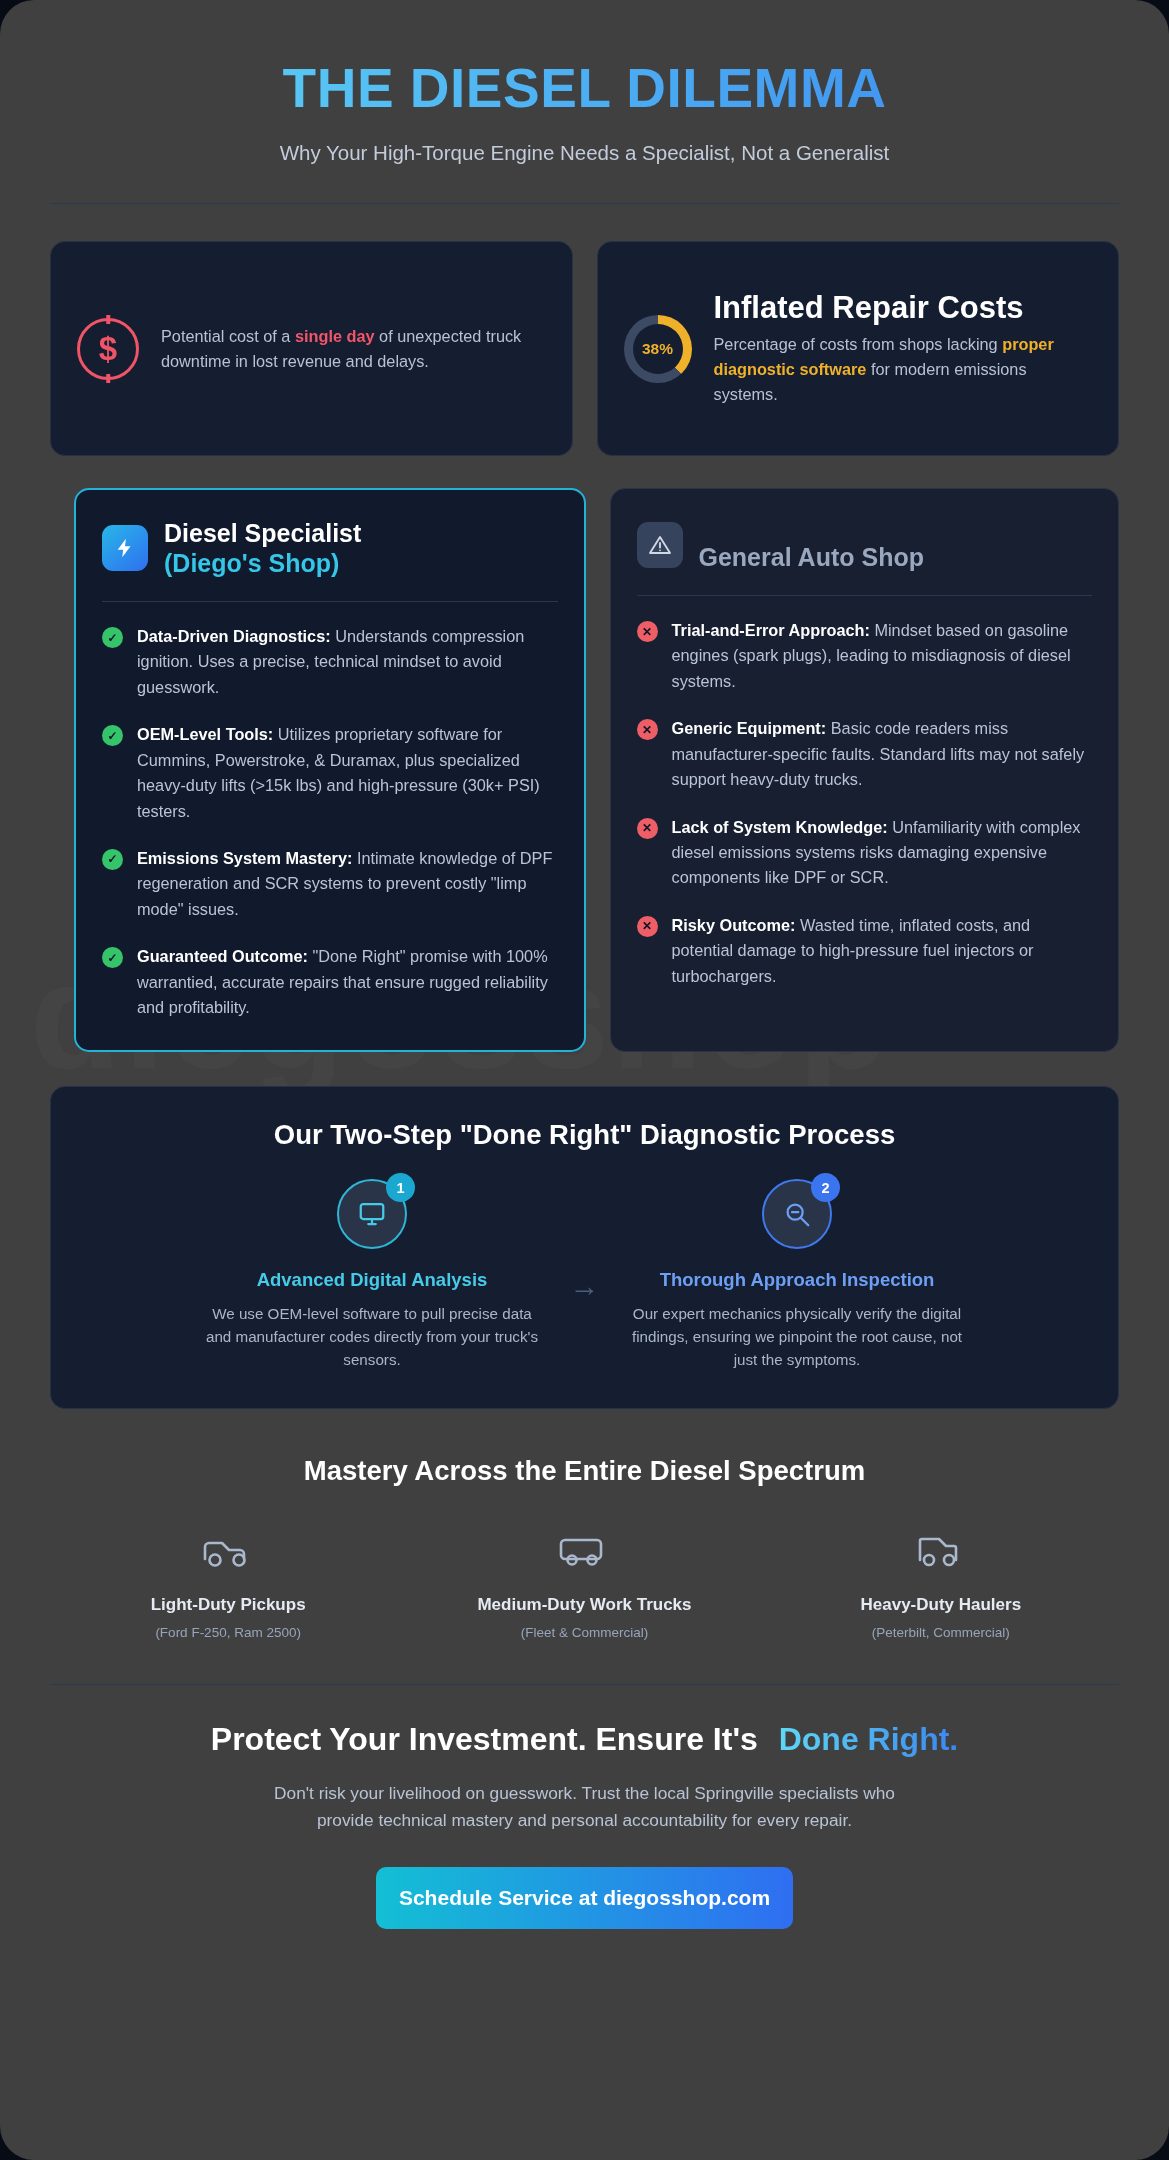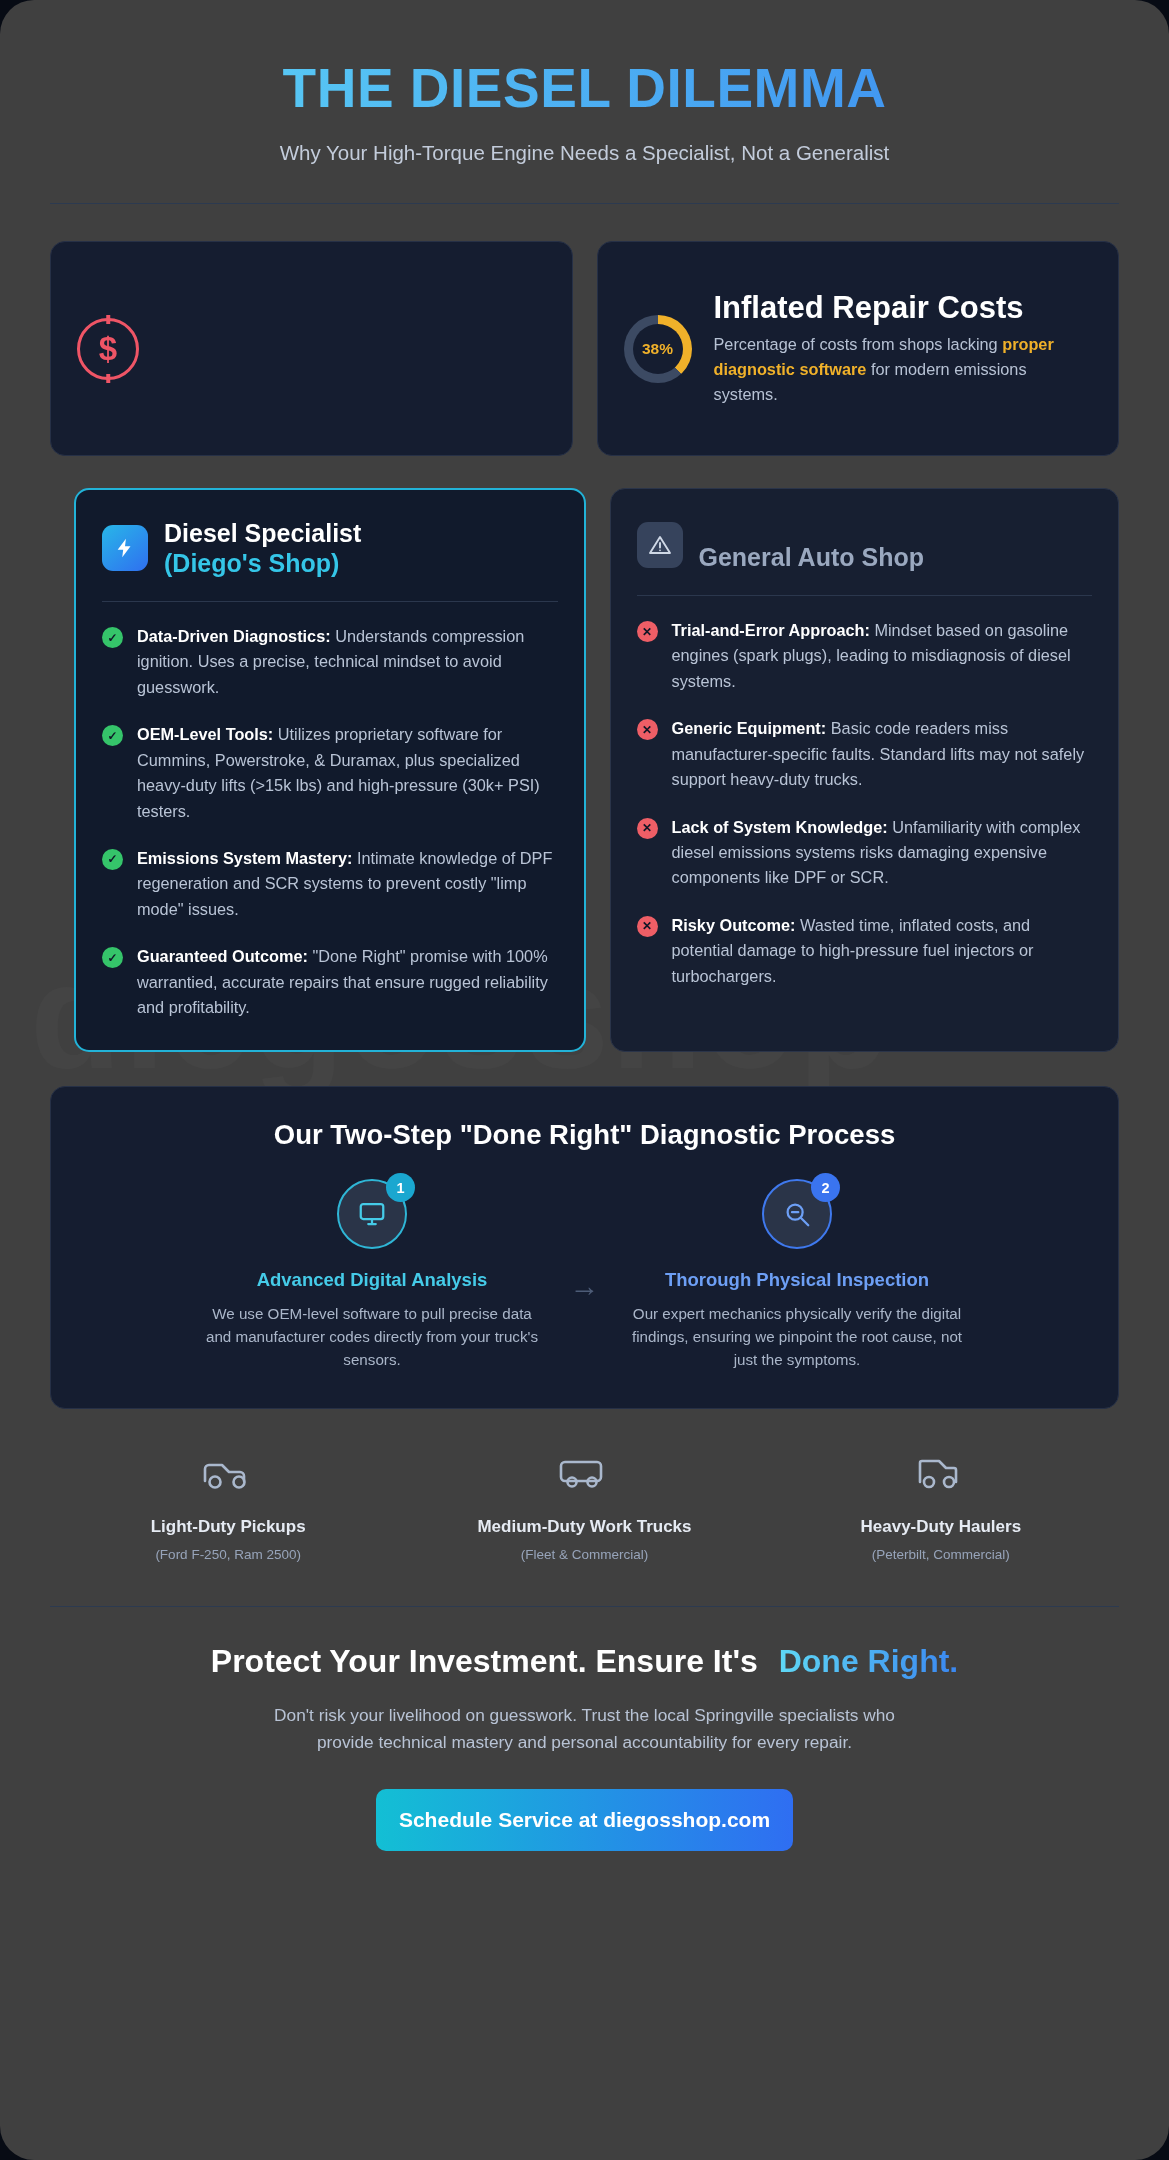--- a/index.html
+++ b/index.html
@@ -350,20 +350,21 @@
       <h1 class="title">THE DIESEL DILEMMA</h1>
       <p class="subtitle">Why Your High-Torque Engine Needs a Specialist, Not a Generalist</p>
     </div>
     <div class="hr"></div>
 
     <div class="stats">
 
       <div class="stat-card">
         <div class="dollar-icon">$</div>
         <div class="stat-body">
+          <div class="stat-desc"><span>Potential cost of a </span><span class="hl-red">single day</span><span> of unexpected truck downtime in lost revenue and delays.</span></div>
         </div>
       </div>
 
       <div class="stat-card">
         <div class="donut">
           <span class="donut-label">38%</span>
         </div>
         <div class="stat-body">
           <div class="stat-value">Inflated Repair Costs</div>
           <div class="stat-desc"><span>Percentage of costs from shops lacking </span><span class="hl-amber">proper diagnostic software</span><span> for modern emissions systems.</span></div>
@@ -460,28 +461,29 @@
         <div class="step-arrow">→</div>
 
         <div class="step">
           <div class="step-ring ring-2">
             <svg width="30" height="30" viewBox="0 0 24 24" fill="none" stroke="#6d9ff5" stroke-width="1.8" stroke-linecap="round">
                 <circle cx="10.5" cy="10.5" r="6"></circle>
                 <path d="M15.2 15.2 21 21M8 10.5h5"></path>
               </svg>
             <span class="step-num num-2">2</span>
           </div>
-          <div class="step-name name-2">Thorough Physical Inspection</div>
+          <div class="step-name name-2">Thorough Approach Inspection</div>
           <div class="step-desc">Our expert mechanics physically verify the digital findings, ensuring we pinpoint the root cause, not just the symptoms.</div>
         </div>
 
       </div>
     </div>
 
     <div>
+      <div class="spectrum-title">Mastery Across the Entire Diesel Spectrum</div>
       <div class="trucks">
 
         <div class="truck">
           <div class="truck-icon">
             <svg width="54" height="40" viewBox="0 0 54 40" fill="none" stroke="#aab8cd" stroke-width="2.6" stroke-linecap="round" stroke-linejoin="round">
                 <path d="M4 28V16a4 4 0 0 1 4-4h13l7 7h11a4 4 0 0 1 4 4v5"></path>
                 <circle cx="14" cy="29" r="5.5"></circle>
                 <circle cx="38" cy="29" r="5.5"></circle>
               </svg>
           </div>

